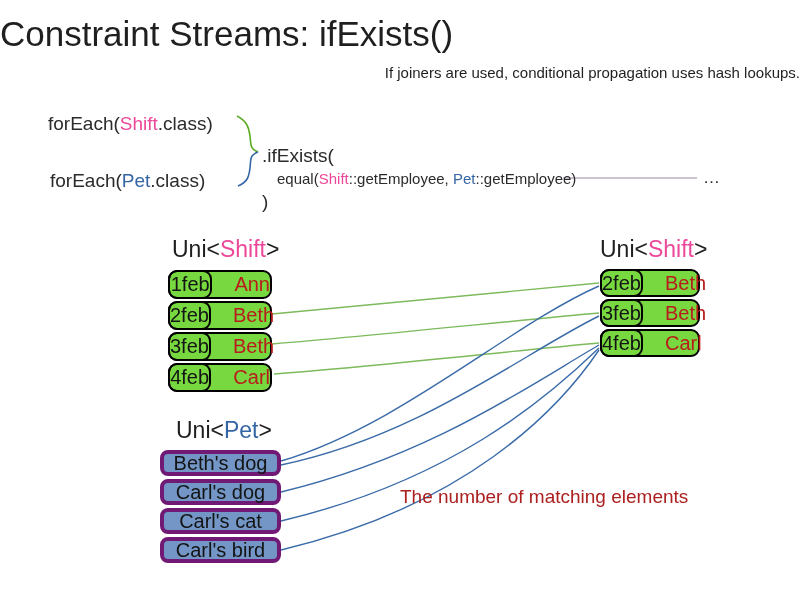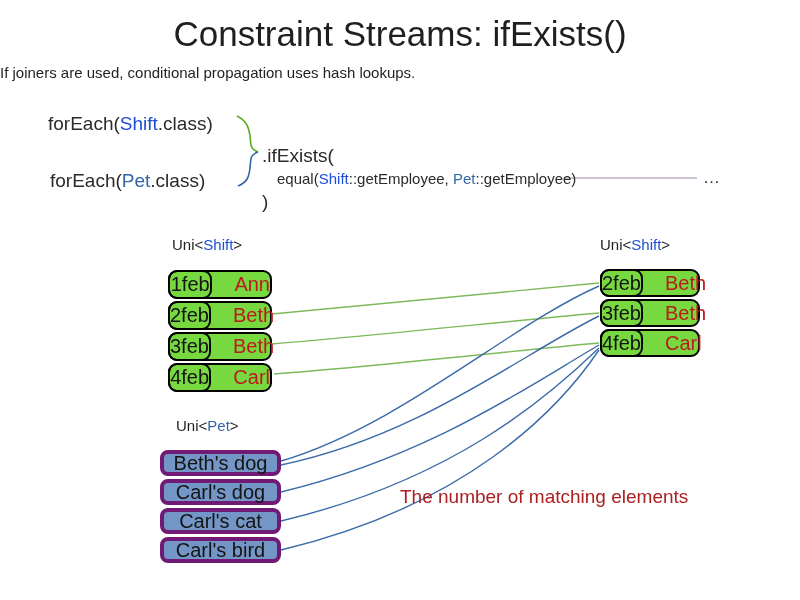--- a/index.html
+++ b/index.html
@@ -4,31 +4,31 @@
 <style>
   html,body { margin:0; padding:0; }
   body { font-family: "Liberation Sans", sans-serif; background:#ffffff; }
   .slide {
     position:relative; width:800px; height:600px; background:#ffffff;
     overflow:hidden;
   }
   .abs { position:absolute; }
   svg.overlay { position:absolute; left:0; top:0; width:800px; height:600px; pointer-events:none; }
 
-  .title { left:0; top:14px; width:800px; text-align:center; font-size:35px; color:#1f1f1f; }
-  .subtitle { left:0; top:64px; width:800px; text-align:left; font-size:15px; color:#1f1f1f; }
+  .title { left:0; top:14px; width:800px; text-align:left; font-size:35px; color:#1f1f1f; }
+  .subtitle { left:0; top:64px; width:800px; text-align:right; font-size:15px; color:#1f1f1f; }
 
   .code { color:#2b2b2b; white-space:nowrap; }
   .code-lg { font-size:19px; }
   .code-sm { font-size:15px; }
-  .green-txt { color:#1d4ed8; }
+  .green-txt { color:#ec4899; }
   .blue-txt  { color:#3465A4; }
   .ellipsis  { font-size:17px; color:#2b2b2b; letter-spacing:2px; }
 
-  .uni-label { font-size:15px; color:#1f1f1f; white-space:nowrap; }
+  .uni-label { font-size:23px; color:#1f1f1f; white-space:nowrap; }
 
   .stable { display:flex; flex-direction:column; }
   .srow {
     display:flex; align-items:center; box-sizing:border-box;
     background:#77D83F; border:2px solid #000; border-radius:9px;
   }
   .srow + .srow { margin-top:2px; }
   .datebox {
     display:flex; align-items:center; justify-content:center; box-sizing:border-box;
     border:2px solid #000; border-radius:9px; margin:-2px;

